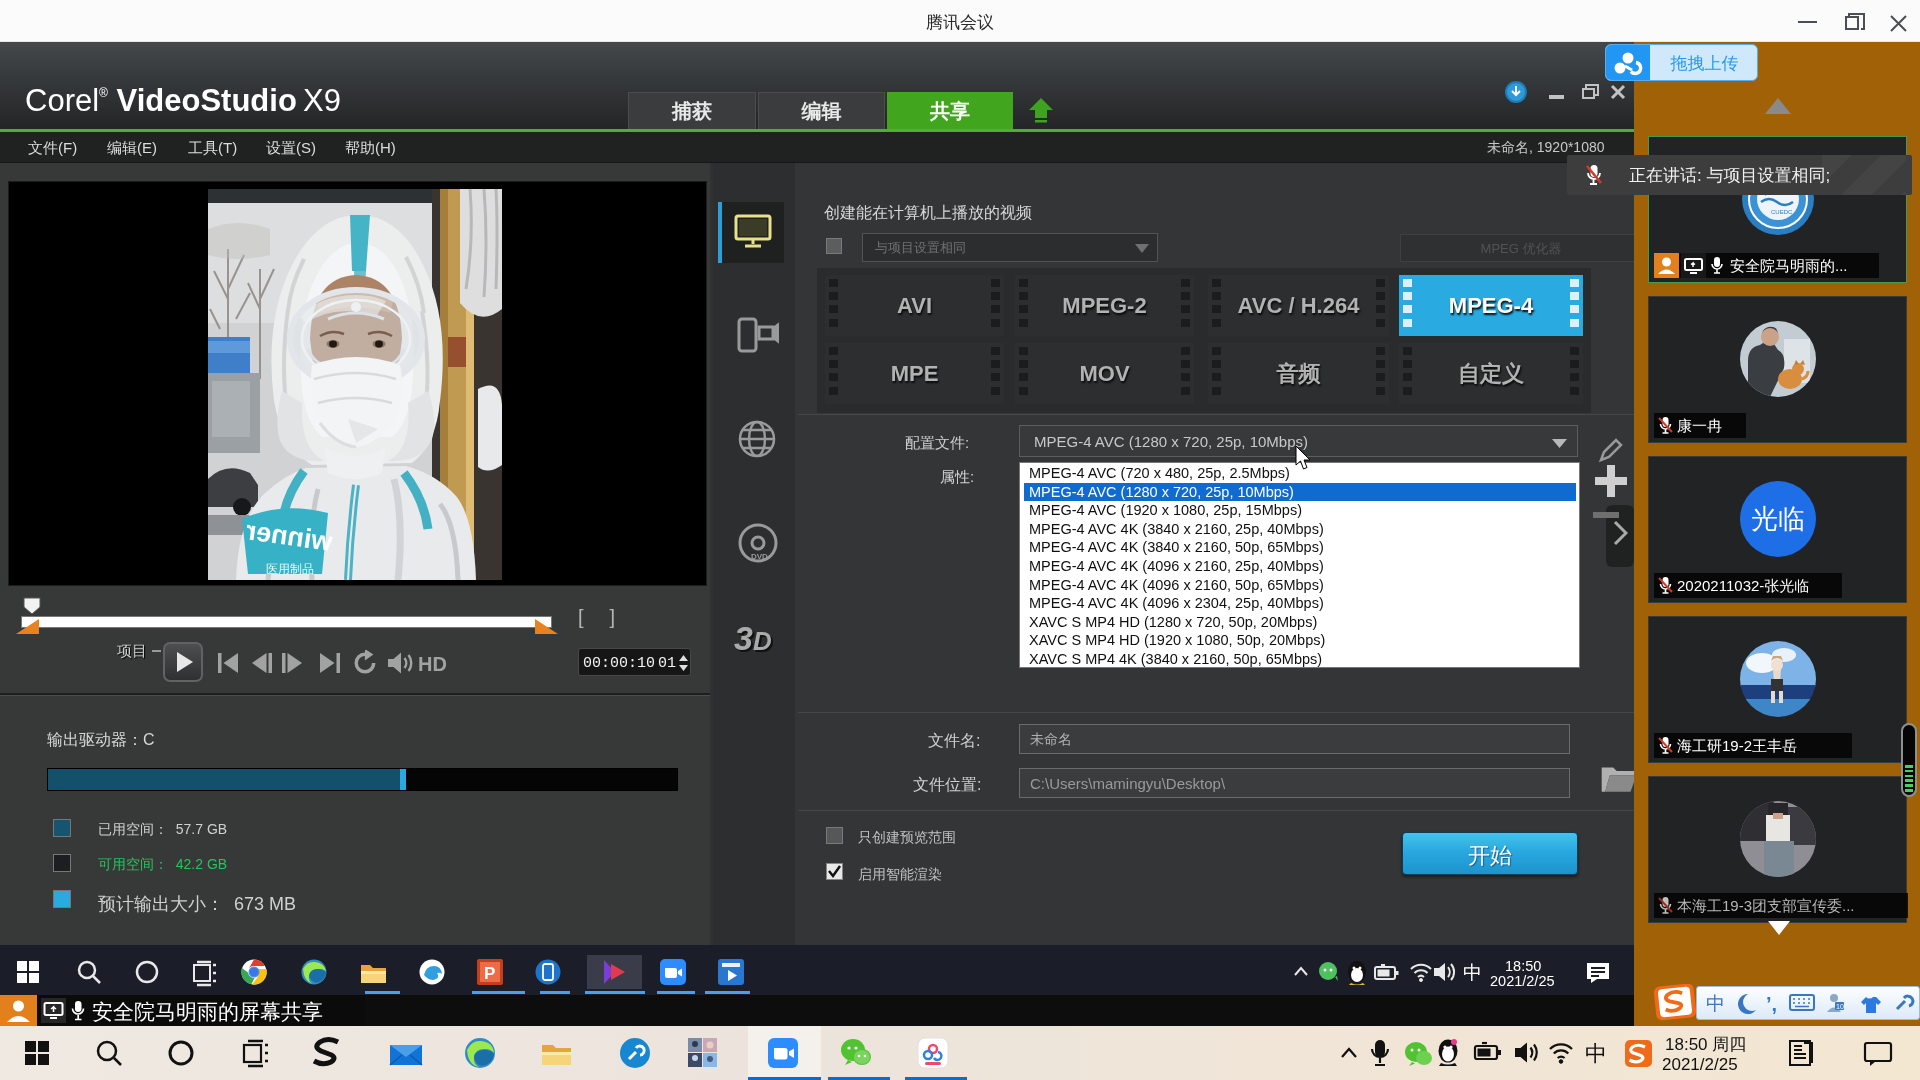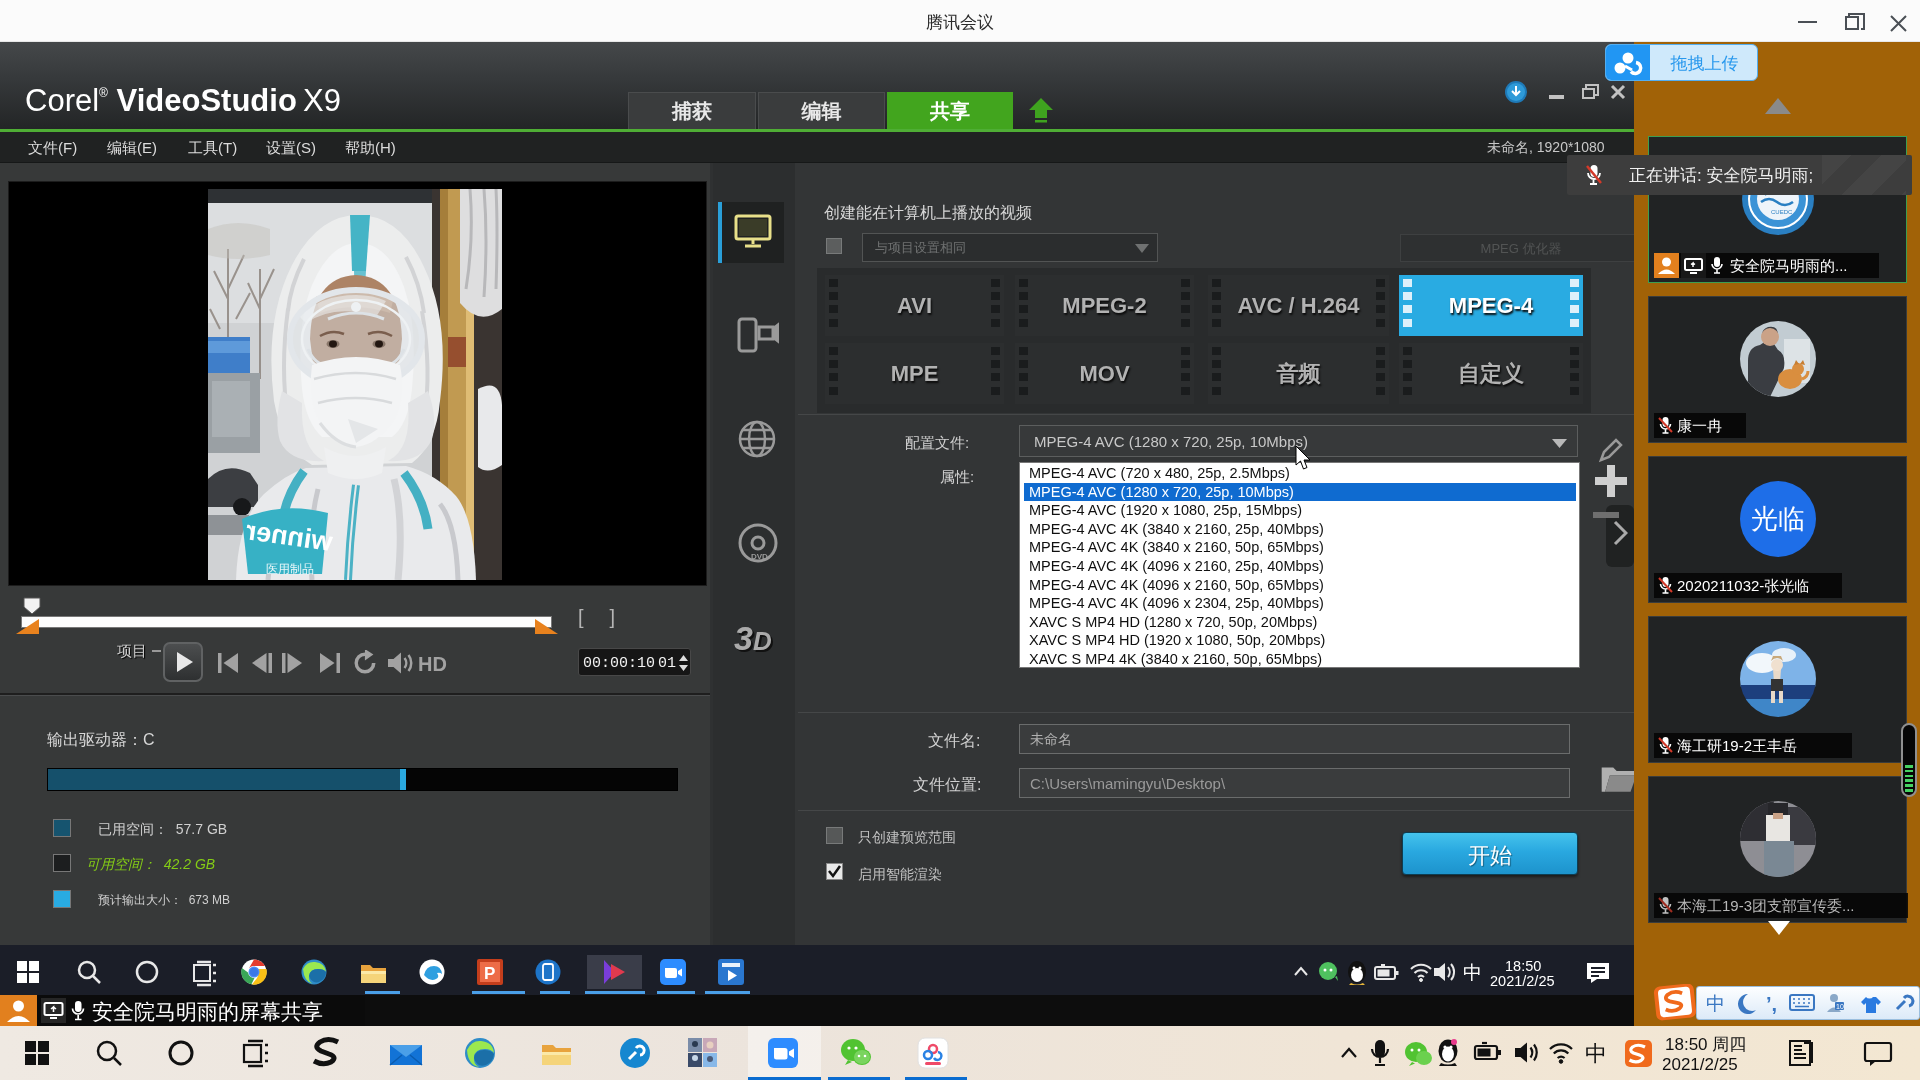--- a/index.html
+++ b/index.html
@@ -221,23 +221,23 @@
     <div class="abs" style="left:0;top:532px;width:710px;height:1px;background:#4a4c4d;"></div>
 
     <div class="abs" style="left:47px;top:567px;font-size:16px;color:#d8d8d8;">输出驱动器：C</div>
     <div class="abs" style="left:47px;top:605px;width:631px;height:23px;background:#050505;border:1px solid #000;">
       <div class="abs" style="left:0;top:0;width:352px;height:21px;background:#15506b;"></div>
       <div class="abs" style="left:352px;top:0;width:6px;height:21px;background:#2aa9e0;"></div>
     </div>
     <div class="abs" style="left:53px;top:656px;width:18px;height:18px;background:#16546f;border:1px solid #777;"></div>
     <div class="abs" style="left:98px;top:658px;font-size:14px;color:#d0d0d0;">已用空间：&nbsp;&nbsp;57.7 GB</div>
     <div class="abs" style="left:53px;top:691px;width:18px;height:18px;background:#1c1e1f;border:1px solid #777;"></div>
-    <div class="abs" style="left:86px;top:693px;font-size:14px;color:#84cc16;font-style:italic;">可用空间：&nbsp;&nbsp;42.2 GB</div>
+    <div class="abs" style="left:98px;top:693px;font-size:14px;color:#22c55e;">可用空间：&nbsp;&nbsp;42.2 GB</div>
     <div class="abs" style="left:53px;top:727px;width:18px;height:18px;background:#29abe2;border:1px solid #777;"></div>
-    <div class="abs" style="left:98px;top:729px;font-size:12px;color:#d0d0d0;">预计输出大小：&nbsp;&nbsp;673 MB</div>
+    <div class="abs" style="left:98px;top:729px;font-size:18px;color:#d0d0d0;">预计输出大小：&nbsp;&nbsp;673 MB</div>
   </div>
 
   <div id="sharepanel">
     <div id="iconstrip"></div>
 
     <div class="abs" style="left:5px;top:39px;width:4px;height:61px;background:#2a9fd8;"></div>
     <div class="abs" style="left:9px;top:39px;width:62px;height:61px;background:#1f2121;"></div>
     <svg class="abs" style="left:21px;top:51px" width="38" height="36" viewBox="0 0 38 36">
       <rect x="2" y="2" width="34" height="23" rx="2" fill="none" stroke="#e8e08a" stroke-width="3"></rect>
       <rect x="5" y="5" width="28" height="17" fill="#3a3c28"></rect>
@@ -504,21 +504,21 @@
   <div class="abs" style="left:44px;top:7px;width:109px;text-align:center;font-size:17px;color:#2898ed;">拖拽上传</div>
 </div>
 
 <div class="abs" style="left:1567px;top:155px;width:345px;height:40px;background:#3d3d3d;border-radius:2px;">
   <div class="abs" style="right:6px;top:0;width:84px;height:40px;background:linear-gradient(135deg,rgba(255,255,255,.035) 25%,rgba(255,255,255,0) 25% 50%,rgba(255,255,255,.035) 50% 75%,rgba(255,255,255,0) 75%);background-size:60px 60px;"></div>
   <svg class="abs" style="left:18px;top:9px" width="17" height="22" viewBox="0 0 17 22">
       <rect x="5.5" y="1" width="7" height="12" rx="3.5" fill="#fff"></rect>
       <path d="M3 9 a6 6 0 0 0 12 0 M8.5 15 v5 M5 20 h7" stroke="#fff" stroke-width="1.8" fill="none"></path>
       <path d="M2 2 l14 17" stroke="#d43a2a" stroke-width="2.5"></path>
     </svg>
-  <div class="abs" style="left:62px;top:9px;font-size:17px;color:#f0f0f0;">正在讲话: 安全院马明雨;</div>
+  <div class="abs" style="left:62px;top:9px;font-size:17px;color:#f0f0f0;">正在讲话: 与项目设置相同;</div>
 </div>
 
 <div class="abs" id="innerbar">
   <svg class="abs" style="left:15px;top:10px" width="1610" height="34" viewBox="0 0 1610 34">
 
     <g fill="#fff">
         <rect x="2" y="6" width="10" height="10"></rect>
         <rect x="14" y="6" width="10" height="10"></rect>
         <rect x="2" y="18" width="10" height="10"></rect>
         <rect x="14" y="18" width="10" height="10"></rect>

